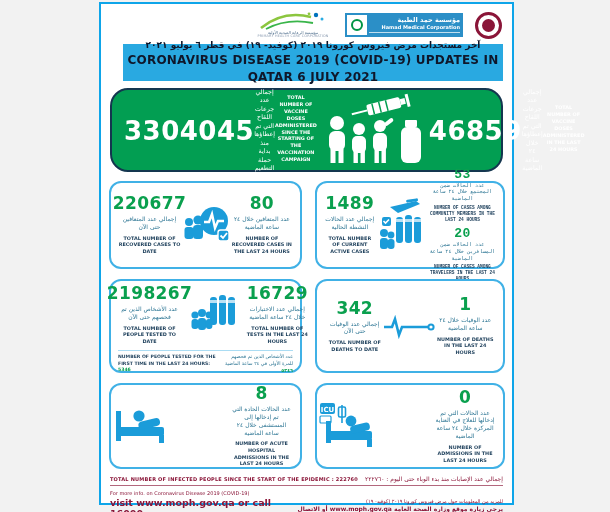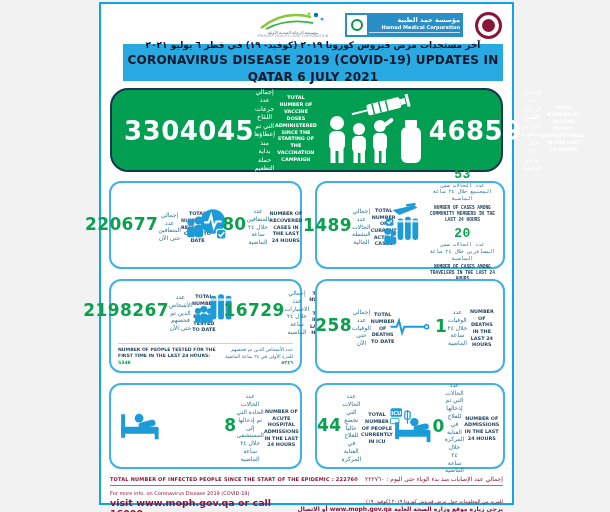--- a/index.html
+++ b/index.html
@@ -30,21 +30,21 @@
   .vacc .ar{font-size:6.3px;line-height:1.35;}
   .vacc .en{font-size:4.9px;font-weight:700;line-height:1.4;margin-bottom:3px;}
   
   .grid{display:grid;grid-template-columns:193px 190px;column-gap:13px;row-gap:10px;margin-top:9px;}
   .card{border:2px solid #40b1e6;border-radius:12px;box-sizing:border-box;background:#fff;padding:4px 7px;display:flex;align-items:center;justify-content:space-between;gap:3px;text-align:center;}
   .h1{height:88px;} .h2{height:94px;} .h3{height:86px;}
   .num-g{color:#0aa04e;font-weight:800;letter-spacing:.4px;line-height:1;}
   .n17{font-size:17px;} .n13{font-size:13px;}
   .artx{font-size:6px;color:#2f7795;line-height:1.3;margin-top:3px;}
   .entx{font-size:4.9px;font-weight:700;color:#1c3e5a;line-height:1.35;margin-top:4px;}
-  .ccol{display:flex;align-items:center;justify-content:center;}
+  .ccol{display:flex;flex-direction:column;align-items:center;justify-content:center;}
   .w36{width:36%;} .w30{width:30%;} .w26{width:25%;} .w40{width:39%;}
   .stack{display:flex;flex-direction:column;gap:4px;font-family:Liberation Mono, monospace;}
   .stack .artx{font-size:5.2px;margin-top:2px;}
   .stack .entx{font-size:4.5px;margin-top:2px;}
   .card-col{flex-direction:column;justify-content:space-between;align-items:stretch;}
   .trow{display:flex;align-items:center;justify-content:space-between;gap:11px;flex:1;}
   .tfoot{border-top:1px solid #aadcf3;margin-top:3px;padding-top:3px;display:flex;justify-content:space-between;align-items:flex-start;gap:8px;}
   .tfoot .en{font-size:4.6px;font-weight:700;color:#1c3e5a;text-align:left;line-height:1.4;}
   .tfoot .ar{font-size:4.8px;color:#2f7795;text-align:right;line-height:1.4;direction:rtl;}
   .gnum{color:#0aa04e;font-weight:800;}
@@ -242,21 +242,21 @@
         </div>
         <div class="ar">
           <span>عدد الأشخاص الذين تم فحصهم للمرة الأولى في ٢٤ ساعة الماضية</span>
           <span class="gnum">٥٣٤٦</span>
         </div>
       </div>
     </div>
 
     <div class="card h2">
       <div class="ccol w36">
-        <div class="num-g n17">258</div>
+        <div class="num-g n17">342</div>
         <div class="artx" dir="rtl">إجمالي عدد الوفيات حتى الآن</div>
         <div class="entx">TOTAL NUMBER OF DEATHS TO DATE</div>
       </div>
       <div class="ccol w26">
         <svg width="56" height="30" viewBox="0 0 56 30">
           <polyline points="2,16 10,16 13,8 17,24 20,16 46,16" stroke="#1b9cd9" stroke-width="2.6" fill="none"></polyline>
           <circle cx="49" cy="16" r="2.6" stroke="#1b9cd9" stroke-width="2" fill="#fff"></circle>
         </svg>
       </div>
       <div class="ccol w36">
@@ -281,25 +281,20 @@
         </svg>
       </div>
       <div class="ccol w36">
         <div class="num-g n17">8</div>
         <div class="artx" dir="rtl">عدد الحالات الحادة التي تم إدخالها إلى المستشفى خلال ٢٤ ساعة الماضية</div>
         <div class="entx">NUMBER OF ACUTE HOSPITAL ADMISSIONS IN THE LAST 24 HOURS</div>
       </div>
     </div>
 
     <div class="card h3">
-      <div class="ccol w36">
-        <div class="num-g n17">44</div>
-        <div class="artx" dir="rtl">عدد الحالات التي تخضع حالياً للعلاج في العناية المركزة</div>
-        <div class="entx">TOTAL NUMBER OF PEOPLE CURRENTLY IN ICU</div>
-      </div>
       <div class="ccol w26">
         <svg width="56" height="50" viewBox="0 0 56 50">
           <g fill="#1b9cd9">
             <rect x="2" y="2" width="15" height="11" rx="2"></rect>
             <rect x="2" y="15" width="11" height="7" rx="1" fill="none" stroke="#1b9cd9" stroke-width="1.2"></rect>
             <line x1="24" y1="4" x2="24" y2="22" stroke="#1b9cd9" stroke-width="1.6"></line>
             <rect x="20.5" y="6" width="7" height="10" rx="1.5" fill="none" stroke="#1b9cd9" stroke-width="1.6"></rect>
             <rect x="6" y="14" width="5" height="24" opacity="0"></rect>
             <rect x="8" y="20" width="5" height="22"></rect>
             <rect x="8" y="30" width="46" height="9" rx="2"></rect>

